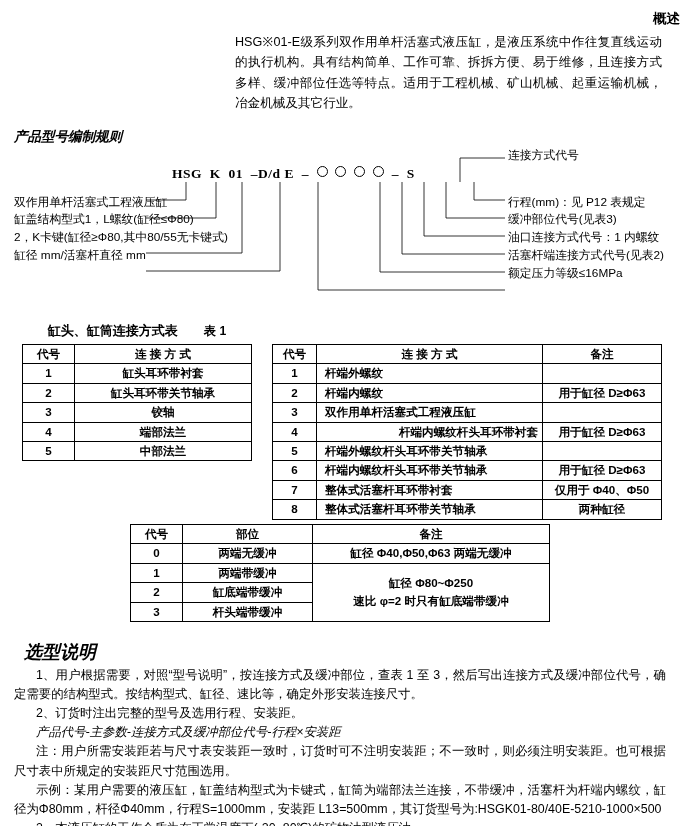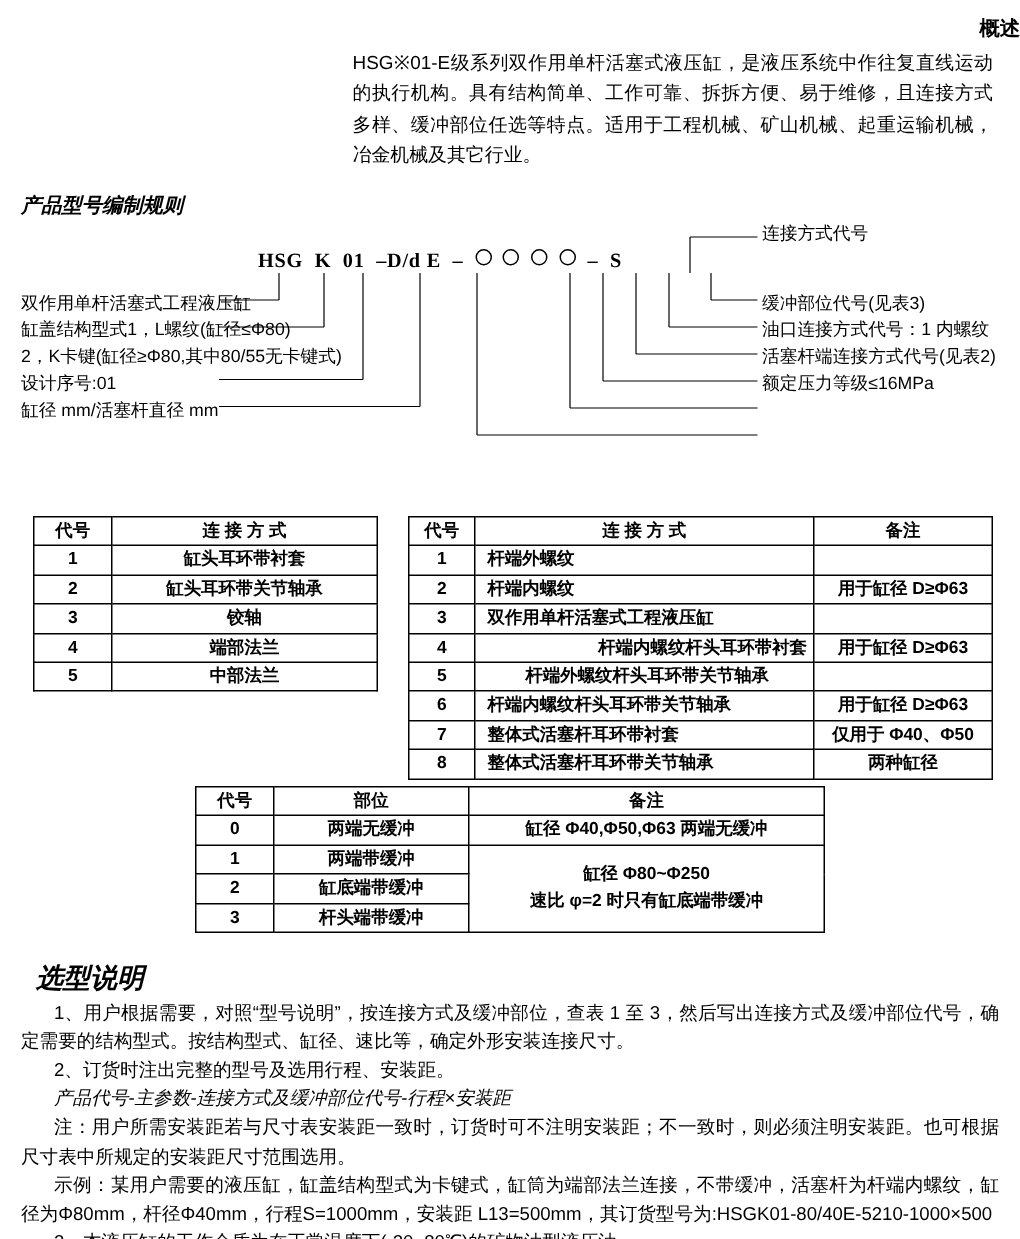--- a/index.html
+++ b/index.html
@@ -186,34 +186,40 @@
       <span>–</span>&nbsp;
       <span>S</span>
     </div>
 
     <div class="right-top-note">连接方式代号</div>
 
     <div class="left-notes">
       <div>双作用单杆活塞式工程液压缸</div>
       <div>缸盖结构型式1，L螺纹(缸径≤Φ80)</div>
       <div>2，K卡键(缸径≥Φ80,其中80/55无卡键式)</div>
-      <div>设计序号:01</div>
       <div>缸径 mm/活塞杆直径 mm</div>
     </div>
 
     <div class="right-notes">
+      <div>行程(mm)：见 P12 表规定</div>
       <div>缓冲部位代号(见表3)</div>
       <div>油口连接方式代号：1 内螺纹</div>
       <div>活塞杆端连接方式代号(见表2)</div>
       <div>额定压力等级≤16MPa</div>
     </div>
   </div>
 
   <div class="tables-row">
 
+    <div class="cap-left">
+      <div class="cap-inline">
+        <span class="tbl-caption">缸头、缸筒连接方式表</span>
+        <span class="tbl-num">表 1</span>
+      </div>
+    </div>
 
 
     <div class="tbl-left">
       <table class="t" style="width:230px;">
         <tbody>
             <tr>
           <td style="width:52px;">代号</td>
           <td>连 接 方 式</td>
         </tr>
         <tr>
@@ -263,21 +269,21 @@
           <td style="text-align:left;padding-left:8px;">双作用单杆活塞式工程液压缸</td>
           <td></td>
         </tr>
         <tr>
           <td>4</td>
           <td style="text-align:right;padding-left:8px;">杆端内螺纹杆头耳环带衬套</td>
           <td>用于缸径 D≥Φ63</td>
         </tr>
         <tr>
           <td>5</td>
-          <td style="text-align:center;padding-left:8px;margin-top:44px;">杆端外螺纹杆头耳环带关节轴承</td>
+          <td style="text-align:left;padding-left:8px;margin-top:44px;">杆端外螺纹杆头耳环带关节轴承</td>
           <td></td>
         </tr>
         <tr>
           <td>6</td>
           <td style="text-align:left;padding-left:8px;">杆端内螺纹杆头耳环带关节轴承</td>
           <td>用于缸径 D≥Φ63</td>
         </tr>
         <tr>
           <td>7</td>
           <td style="text-align:left;padding-left:8px;">整体式活塞杆耳环带衬套</td>

